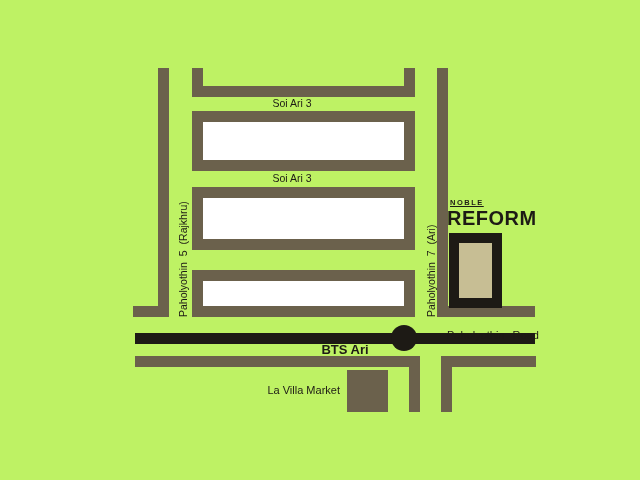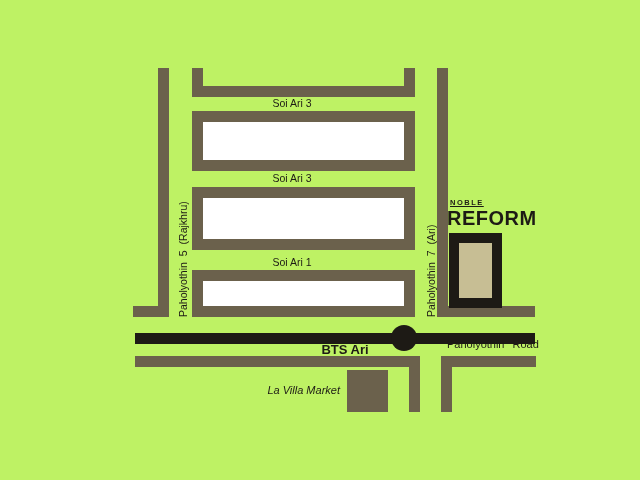--- a/index.html
+++ b/index.html
@@ -14,21 +14,21 @@
   .block{position:absolute;background:#ffffff;border:11px solid #6b614c;box-sizing:border-box;}
   .block-open-top{position:absolute;background:transparent;box-sizing:border-box;
     border-left:11px solid #6b614c;border-right:11px solid #6b614c;border-bottom:11px solid #6b614c;}
   
   .lbl{position:absolute;font-size:10.5px;line-height:13px;color:#1d1a15;white-space:nowrap;}
   .soi-lbl{width:200px;text-align:center;}
   .vlbl{position:absolute;font-size:10.5px;line-height:13px;white-space:nowrap;
     transform:rotate(-90deg);transform-origin:0 0;word-spacing:3px;}
   .road-lbl{font-size:11px;word-spacing:5px;}
   .bts-lbl{font-size:13px;font-weight:bold;width:90px;text-align:center;}
-  .market-lbl{font-size:11px;width:95px;text-align:right;font-style:italic;}
+  .market-lbl{font-size:11px;width:95px;text-align:right;}
   
   .station{position:absolute;width:26px;height:26px;border-radius:50%;background:#1d1a15;}
   
   .market-building{position:absolute;background:#6b614c;}
   .project-building{position:absolute;background:#c7be94;border:10px solid #1d1a15;box-sizing:border-box;}
   
   .logo-top{position:absolute;font-size:7.5px;font-weight:bold;letter-spacing:1.5px;color:#1d1a15;text-decoration:underline;}
   .logo-wordmark{position:absolute;font-size:20px;font-weight:800;letter-spacing:0.5px;
     color:#1d1a15;transform:scaleY(1.05);transform-origin:0 0;}
 </style>
@@ -43,27 +43,26 @@
   <div class="road" style="left:437px;top:68px;width:11px;height:249px;"></div>
   <div class="road" style="left:437px;top:306px;width:98px;height:11px;"></div>
 
   <div class="block-open-top" style="left:192px;top:68px;width:223px;height:29px;"></div>
   <div class="block" style="left:192px;top:111px;width:223px;height:60px;"></div>
   <div class="block" style="left:192px;top:187px;width:223px;height:63px;"></div>
   <div class="block" style="left:192px;top:270px;width:223px;height:47px;"></div>
 
   <div class="lbl soi-lbl" style="left:192px;top:97px;">Soi Ari 3</div>
   <div class="lbl soi-lbl" style="left:192px;top:172px;">Soi Ari 3</div>
-  <div class="lbl soi-lbl" style="left:192px;top:256px;">Soi Ari 1</div>
 
   <div class="vlbl" style="left:177px;top:317px;width:120px;height:13px;">Paholyothin 5  (Rajkhru)</div>
   <div class="vlbl" style="left:425px;top:317px;width:94px;height:13px;">Paholyothin 7  (Ari)</div>
 
   <div class="main-road" style="left:135px;top:333px;width:400px;height:11px;"></div>
-  <div class="lbl road-lbl" style="left:447px;top:338px;">Paholyothin  Road</div>
+  <div class="lbl road-lbl" style="left:447px;top:329px;">Paholyothin  Road</div>
 
   <div class="station" style="left:391px;top:325px;"></div>
   <div class="lbl bts-lbl" style="left:300px;top:343px;">BTS Ari</div>
 
   <div class="road" style="left:135px;top:356px;width:285px;height:11px;"></div>
   <div class="road" style="left:409px;top:356px;width:11px;height:56px;"></div>
   <div class="road" style="left:441px;top:356px;width:11px;height:56px;"></div>
   <div class="road" style="left:441px;top:356px;width:95px;height:11px;"></div>
 
   <div class="market-building" style="left:347px;top:370px;width:41px;height:42px;"></div>

